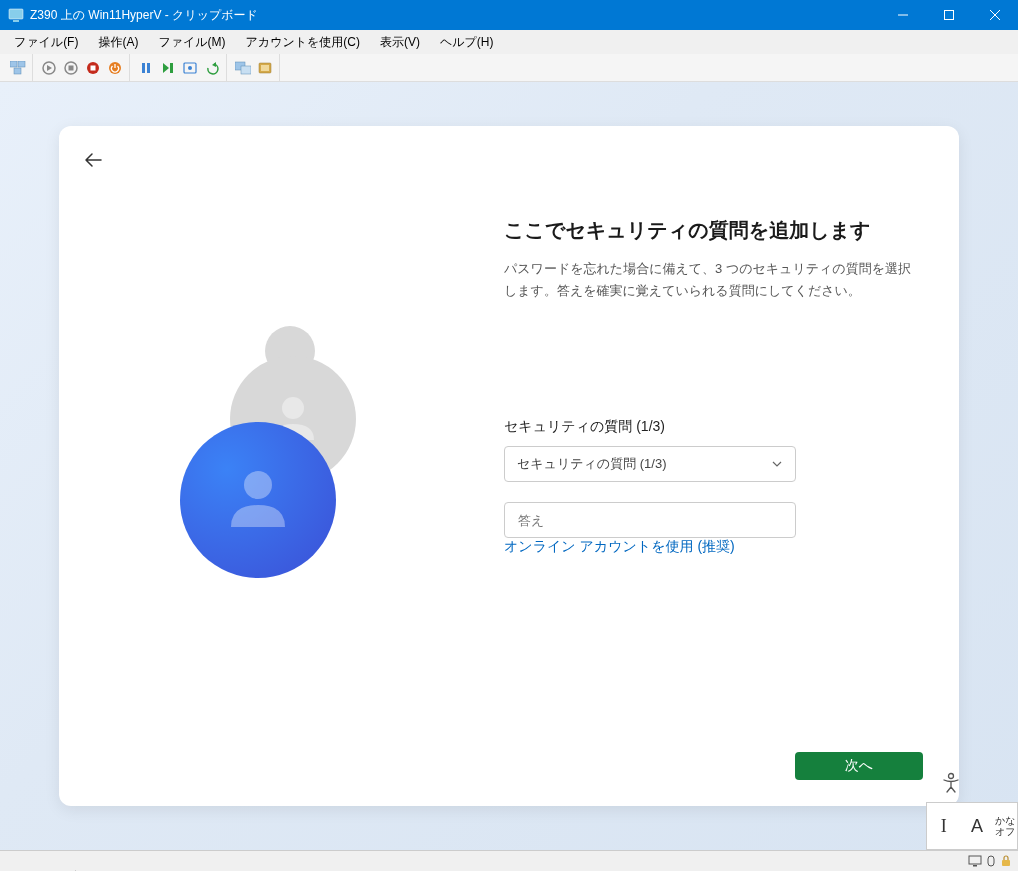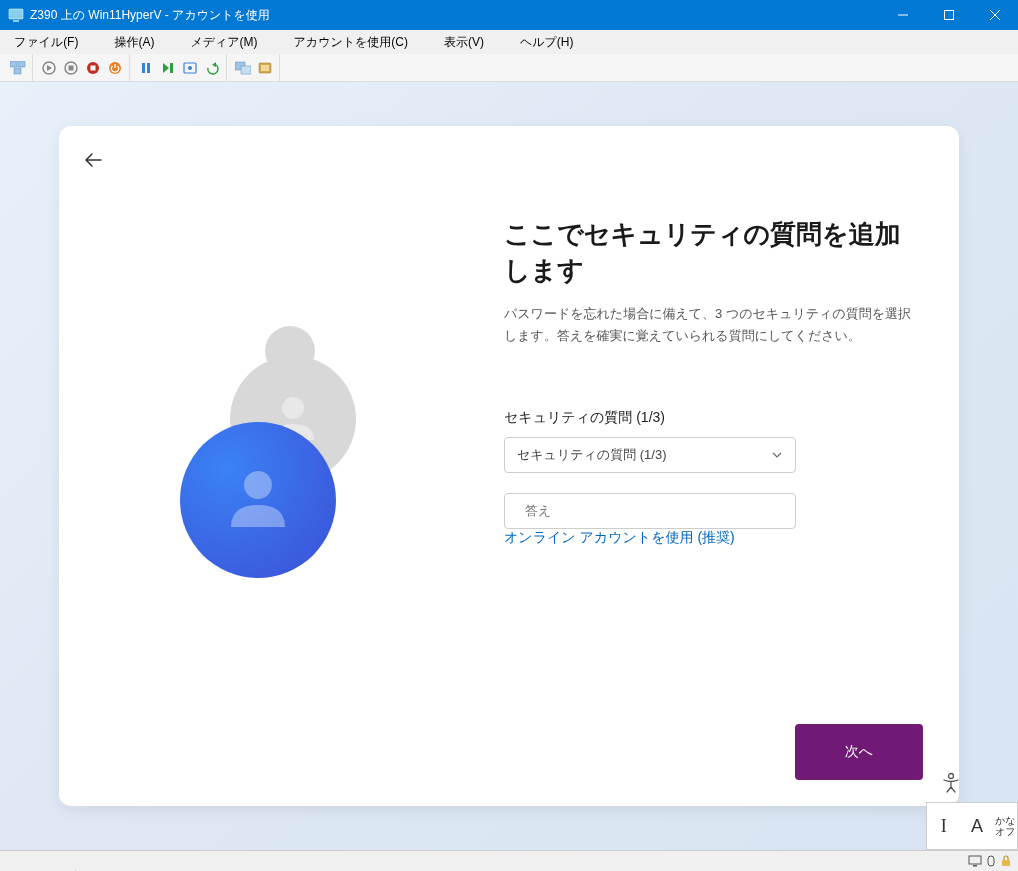--- a/index.html
+++ b/index.html
@@ -6,69 +6,69 @@
 html, body { width: 1018px; height: 871px; overflow: hidden; background: #fff; }
 
 
 .titlebar { height: 30px; background: #0078d4; color: #fff; display: flex; align-items: center; font-size: 12px; }
 .titlebar-icon { width: 16px; height: 16px; margin: 0 6px 0 8px; }
 .titlebar-text { flex: 1; }
 .win-controls { display: flex; }
 .win-btn { width: 46px; height: 30px; display: flex; align-items: center; justify-content: center; color: #fff; }
 
 
-.menubar { height: 24px; background: #f0f0f0; display: flex; align-items: center; padding: 0 4px; font-size: 12px; gap: 16px; }
+.menubar { height: 24px; background: #f0f0f0; display: flex; align-items: center; padding: 0 4px; font-size: 12px; }
 .menu-item { padding: 3px 10px; cursor: default; }
 
 
 .toolbar { height: 28px; background: #f5f5f5; border-bottom: 1px solid #ddd; display: flex; align-items: center; padding: 0 4px; gap: 2px; }
 .tool-group { display: flex; align-items: center; gap: 2px; padding: 0 4px; border-right: 1px solid #ddd; height: 100%; }
 .tool-btn { width: 20px; height: 20px; display: flex; align-items: center; justify-content: center; border-radius: 2px; }
 
 
 .oobe-bg { position: relative; height: 768px; background: linear-gradient(135deg, #e8f0fa 0%, #dfe9f5 40%, #d8e4f2 100%); display: flex; align-items: center; justify-content: center; }
 .oobe-card { width: 900px; height: 680px; background: #fff; border-radius: 12px; box-shadow: 0 4px 16px rgba(0,0,0,0.08); padding: 30px 36px; display: flex; position: relative; }
 .back-btn { position: absolute; top: 22px; left: 22px; width: 28px; height: 28px; }
 
 .oobe-left { flex: 1; display: flex; align-items: center; justify-content: center; }
 .avatar-graphic { position: relative; width: 240px; height: 220px; }
 .avatar-back { position: absolute; top: 0; left: 50px; width: 126px; height: 126px; border-radius: 50%; background: #d8d8d8; display: flex; align-items: center; justify-content: center; }
 .avatar-back-head { position: absolute; top: -30px; left: 85px; width: 50px; height: 50px; border-radius: 50%; background: #d8d8d8; }
 .avatar-front { position: absolute; top: 66px; left: 0; width: 156px; height: 156px; border-radius: 50%; background: radial-gradient(circle at 30% 30%, #3b82f6, #3b4fd6); display: flex; flex-direction: column; align-items: center; justify-content: center; }
 
 .oobe-right { flex: 1; padding: 60px 10px 0 0; display: flex; flex-direction: column; }
-.oobe-title { font-size: 26px; font-weight: 600; color: #1a1a1a; line-height: 1.4; margin-bottom: 14px; }
-.oobe-subtitle { font-size: 13px; color: #555; line-height: 1.7; margin-bottom: 62px; }
+.oobe-title { font-size: 20px; font-weight: 600; color: #1a1a1a; line-height: 1.4; margin-bottom: 14px; }
+.oobe-subtitle { font-size: 13px; color: #555; line-height: 1.7; margin-bottom: 116px; }
 .field-label { font-size: 14px; color: #222; margin-bottom: 10px; }
 .select-box { width: 292px; height: 36px; border: 1px solid #ccc; border-radius: 4px; display: flex; align-items: center; padding: 0 12px; justify-content: space-between; font-size: 13px; color: #444; background: #fff; margin-bottom: 20px; }
-.input-box { width: 292px; height: 36px; border: 1px solid #ccc; border-radius: 4px; padding: 0 20px; font-size: 13px; background: #fff; }
+.input-box { width: 292px; height: 36px; border: 1px solid #ccc; border-radius: 4px; padding: 0 13px; font-size: 13px; background: #fff; }
 .link { color: #0067c0; font-size: 14px; cursor: pointer; }
 
-.next-btn { position: absolute; bottom: 26px; right: 36px; width: 128px; height: 56px; background: #701a75; color: #fff; border: none; border-radius: 4px; font-size: 14px; }
+.next-btn { position: absolute; bottom: 26px; right: 36px; width: 128px; height: 28px; background: #15803d; color: #fff; border: none; border-radius: 4px; font-size: 14px; }
 
 
 .ime-indicator { position: absolute; bottom: 0; right: 0; width: 92px; height: 48px; background: #fff; border: 1px solid #ccc; display: flex; align-items: center; }
 .ime-cell { flex: 1; text-align: center; font-size: 18px; color: #333; }
 .ime-small { font-size: 10px; color: #333; text-align: center; line-height: 1.1; }
 .accessibility-icon { position: absolute; bottom: 52px; right: 56px; }
 
 
 .statusbar { position: absolute; bottom: 0; left: 0; right: 0; height: 21px; background: #f0f0f0; border-top: 1px solid #ccc; display: flex; align-items: center; justify-content: space-between; padding: 0 6px; font-size: 11px; color: #333; }
 .status-text { border-right: 1px solid #ccc; padding-right: 8px; margin-top: 32px; }
 .status-icons { display: flex; gap: 3px; align-items: center; }
 </style>
 </head>
 <body>
 
 <div class="titlebar">
   <svg class="titlebar-icon" viewBox="0 0 16 16">
     <rect x="1" y="2" width="14" height="10" rx="1" fill="#87ceeb" stroke="#fff" stroke-width="0.5"></rect>
     <rect x="5" y="13" width="6" height="2" fill="#87ceeb"></rect>
   </svg>
-  <span class="titlebar-text">Z390 上の Win11HyperV - アカウントを使用</span>
+  <span class="titlebar-text">Z390 上の Win11HyperV - クリップボード</span>
   <div class="win-controls">
     <div class="win-btn">
       <svg width="10" height="10" viewBox="0 0 10 10">
           <line x1="0" y1="5" x2="10" y2="5" stroke="#fff" stroke-width="1"></line>
         </svg>
     </div>
     <div class="win-btn">
       <svg width="10" height="10" viewBox="0 0 10 10">
           <rect x="0.5" y="0.5" width="9" height="9" fill="none" stroke="#fff" stroke-width="1"></rect>
         </svg>
@@ -78,21 +78,21 @@
           <line x1="0" y1="0" x2="10" y2="10" stroke="#fff" stroke-width="1"></line>
           <line x1="10" y1="0" x2="0" y2="10" stroke="#fff" stroke-width="1"></line>
         </svg>
     </div>
   </div>
 </div>
 
 <div class="menubar">
   <div class="menu-item">ファイル(F)</div>
   <div class="menu-item">操作(A)</div>
-  <div class="menu-item">メディア(M)</div>
+  <div class="menu-item">ファイル(M)</div>
   <div class="menu-item">アカウントを使用(C)</div>
   <div class="menu-item">表示(V)</div>
   <div class="menu-item">ヘルプ(H)</div>
 </div>
 
 <div class="toolbar">
   <div class="tool-group">
     <div class="tool-btn">
       <svg width="16" height="14" viewBox="0 0 16 14">
           <rect x="0" y="0" width="7" height="6" fill="#9ec5e8" stroke="#5a8ab5" stroke-width="0.5"></rect>

